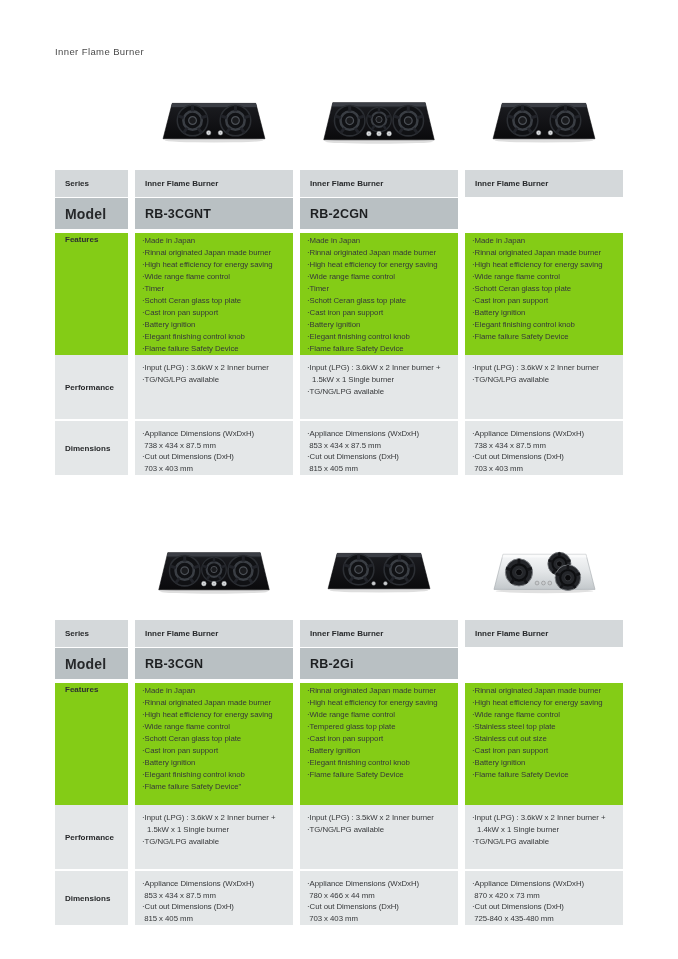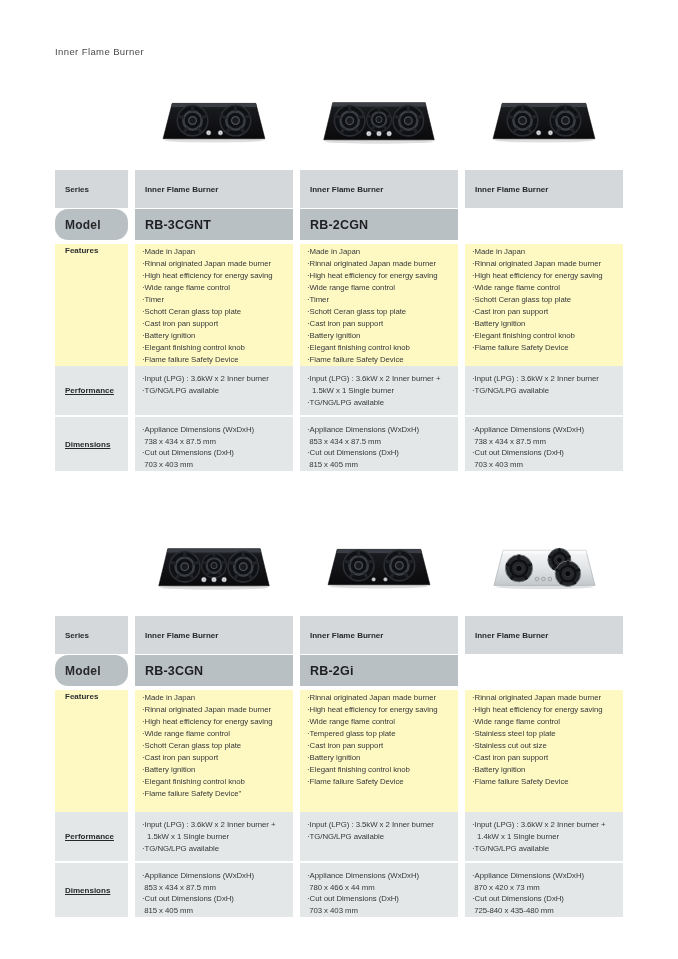--- a/index.html
+++ b/index.html
@@ -31,56 +31,56 @@
   svg.cooktop { display:block; }
   .w2 { width:118px; }
   .w3 { width:124px; }
   .ws { width:117px; }
 
   
   .row { margin-top:0; }
   .series-row { margin-top:12px; }
   .series-row .cell {
     background:var(--series-bg,#d4d8da);
-    height:38px; display:flex; align-items:center;
+    height:27px; display:flex; align-items:center;
     padding-left:10px; box-sizing:border-box;
     font-size:8px; font-weight:bold; color:#26282a;
   }
   .model-row { margin-top:1px; }
   .model-row .cell {
     background:var(--model-bg,#b9c0c3);
     height:31px; display:flex; align-items:center;
     padding-left:10px; box-sizing:border-box;
     font-size:12.5px; font-weight:bold; color:#1d1f21; letter-spacing:.2px;
   }
-  .model-row .label-cell { font-size:12px; color:#26282a;border-radius:13px; }
+  .model-row .label-cell { font-size:14px; color:#26282a; }
 
   .features-row { margin-top:4px; }
   .features-row .cell {
-    background:#fef9c3; height:122px; box-sizing:border-box;
+    background:#84cc16; height:122px; box-sizing:border-box;
     padding:2px 0 0 7px; overflow:hidden;
   }
   .features-row .label-cell { font-size:8px; font-weight:bold; padding-left:10px; }
   .features-row .line {
     font-size:7.8px; line-height:12px; letter-spacing:-0.05px;
     white-space:pre; color:#36383a;
   }
 
   .perf-row { margin-top:0; }
   .perf-row .cell, .dim-row .cell {
     background:var(--spec-bg,#e4e7e8);
     box-sizing:border-box; overflow:hidden;
     padding:7px 4px 0 7px;
   }
-  .perf-row .cell { height:49px; }
+  .perf-row .cell { height:64px; }
   .dim-row { margin-top:2px; }
   .dim-row .cell { height:54px; }
   .perf-row .label-cell, .dim-row .label-cell {
     display:flex; align-items:center; padding:0 0 0 10px;
-    font-size:8px; font-weight:bold; color:#26282a;text-decoration:underline;
+    font-size:8px; font-weight:bold; color:#26282a;
   }
   .perf-row .line, .dim-row .line {
     font-size:7.8px; line-height:12px; letter-spacing:-0.05px;
     white-space:pre-wrap; color:#36383a;
     padding-left:5px; text-indent:-5px;
   }
   .dim-row .line { line-height:11.5px; }
 
   .page-number {
     position:absolute; left:33px; top:970px;

